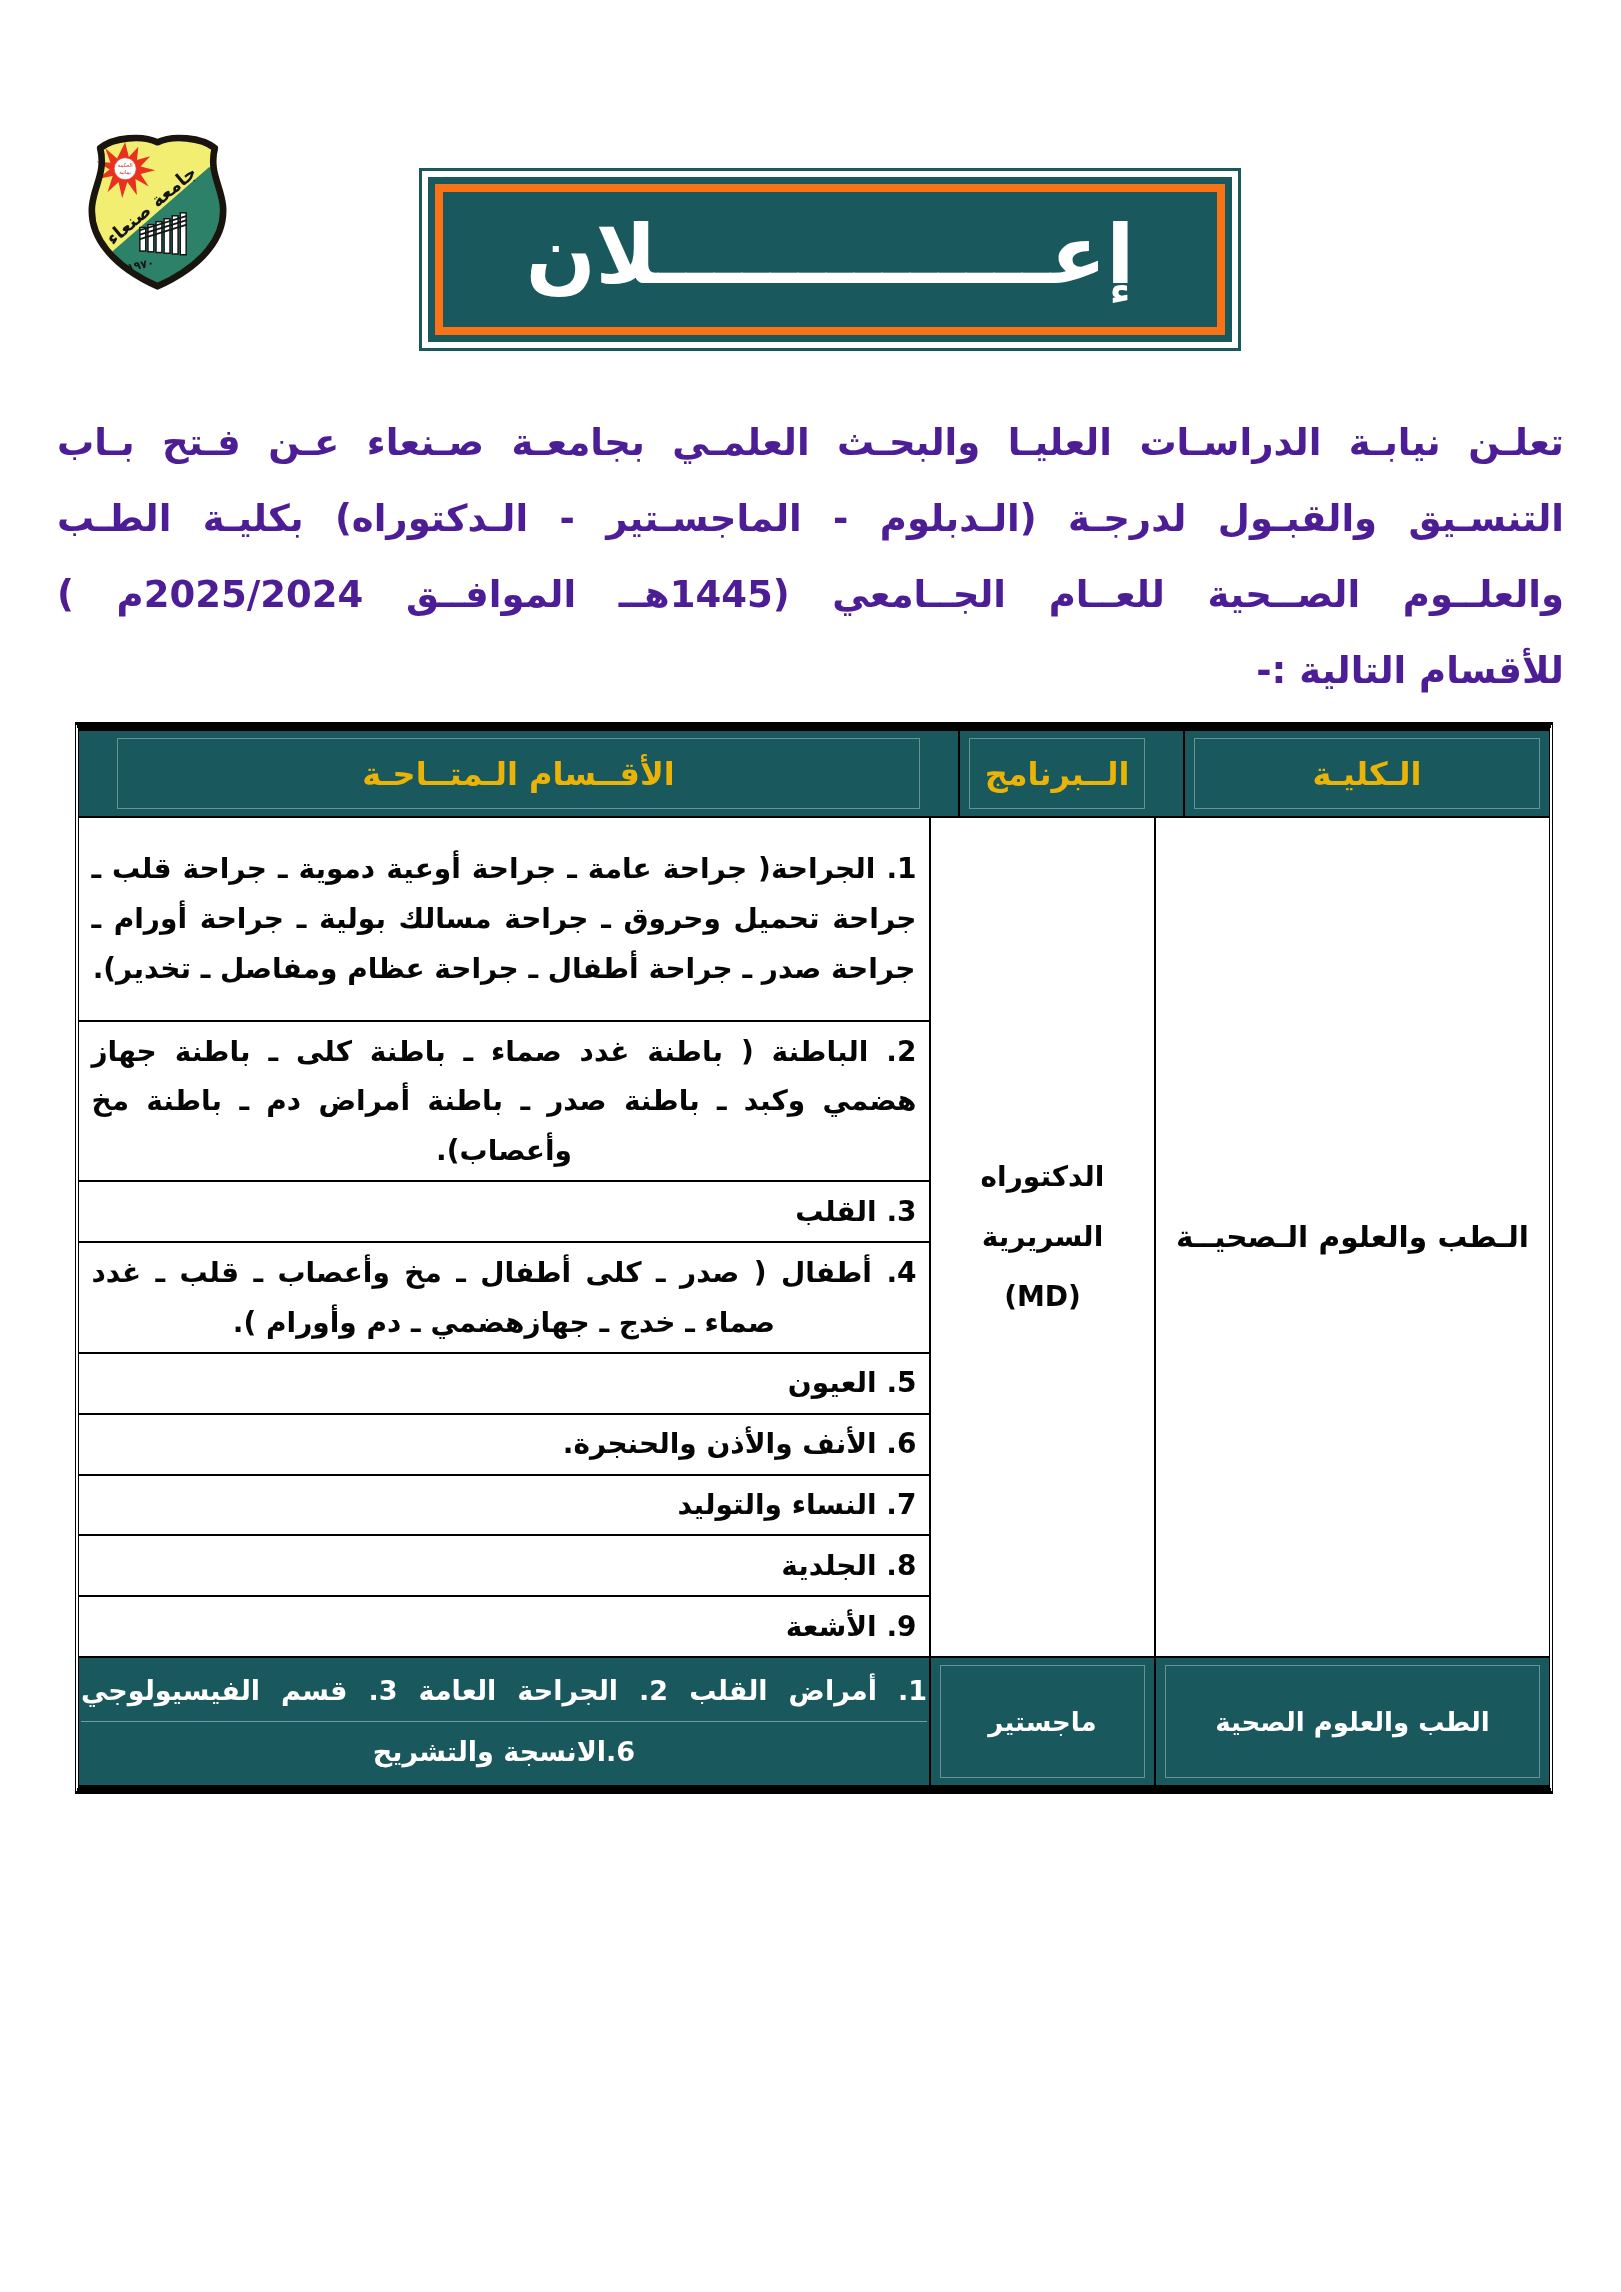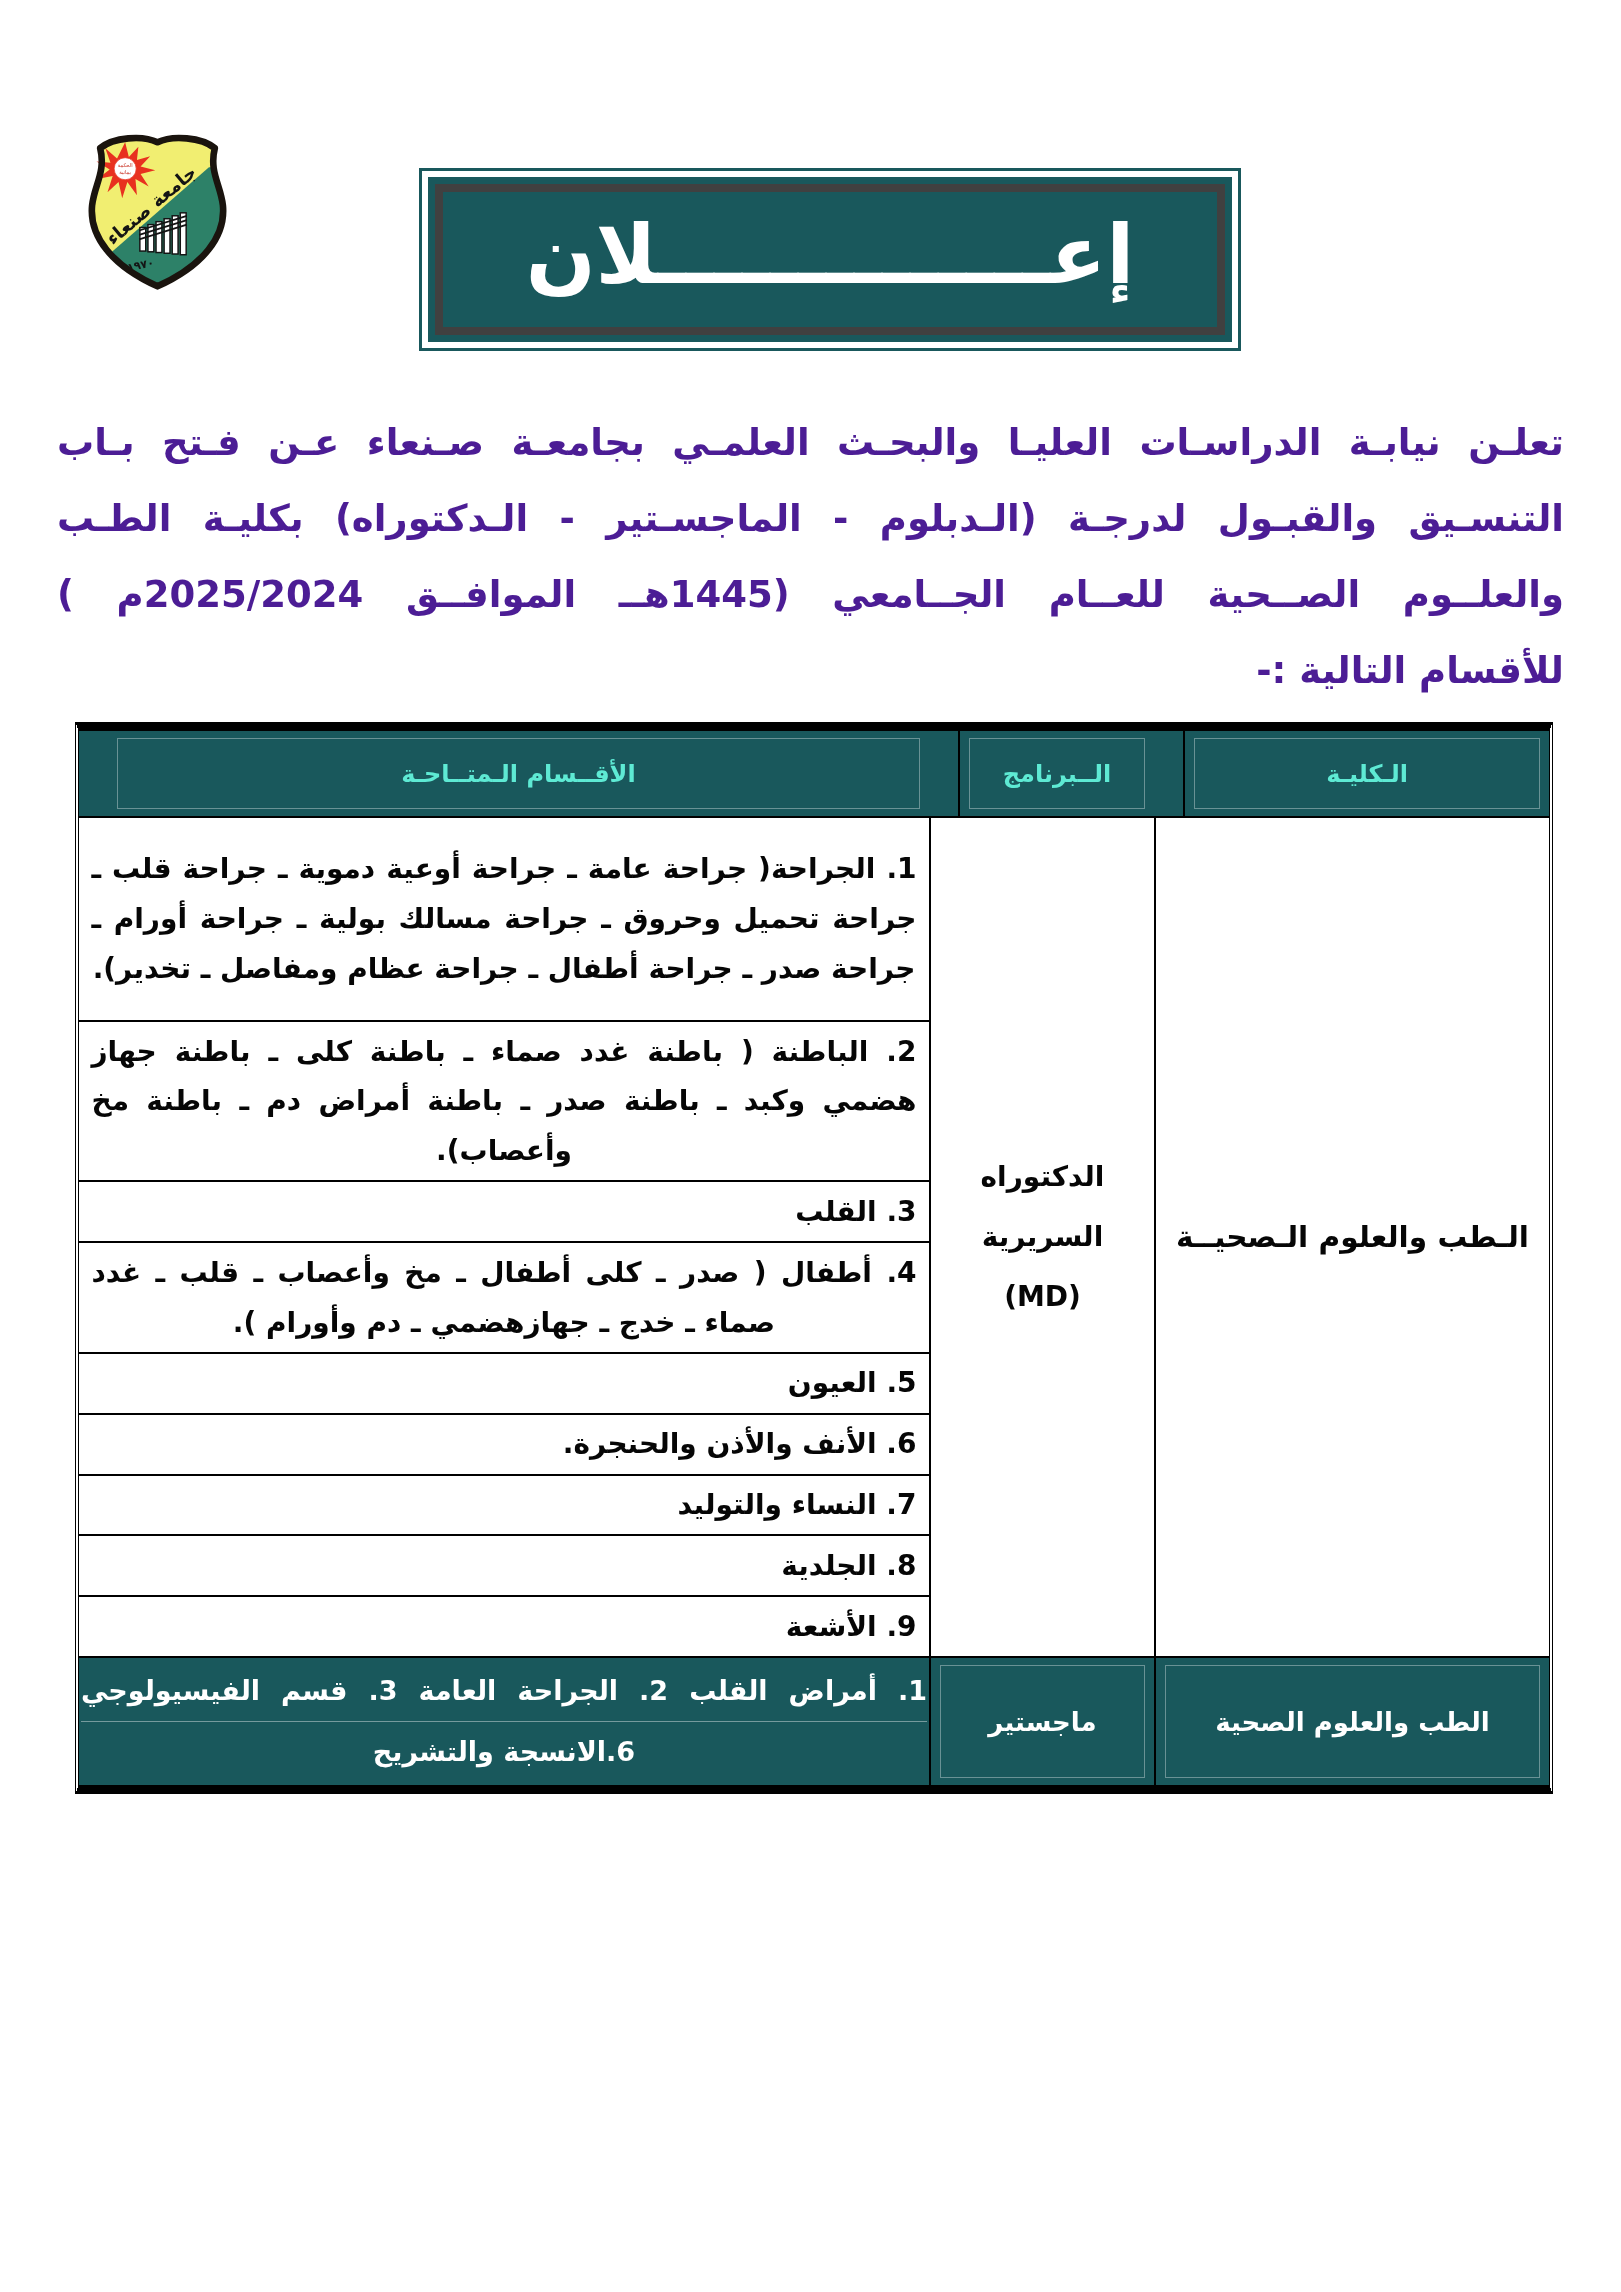--- a/index.html
+++ b/index.html
@@ -15,21 +15,21 @@
 
   
   .logo-wrap { position: absolute; left: 84px; top: 133px; width: 147px; height: 181px; }
   .logo-wrap svg { width: 100%; height: 100%; }
 
   
   .banner-outer {
     position: absolute; left: 419px; top: 168px; width: 822px; height: 183px;
     border: 3.6px solid #19585C; padding: 6.3px; background: #ffffff;
   }
-  .banner-mid { width: 100%; height: 100%; border: 7.2px solid #19585C; padding: 8px; background: #404040; }
+  .banner-mid { width: 100%; height: 100%; border: 7.2px solid #19585C; padding: 8px; background: #f97316; }
   .banner-inner {
     width: 100%; height: 100%; background: #19585C;
     display: flex; align-items: center; justify-content: center;
   }
   .banner-title {
     color: #ffffff; font-size: 82px; font-weight: bold;
     line-height: 1; white-space: nowrap; transform: translateY(-5.4px);
   }
 
   
@@ -47,21 +47,21 @@
     border-top: 9px solid #000; border-bottom: 9px solid #000;
     border-left: 4.5px double #000; border-right: 4.5px double #000;
     color: #060606;
   }
   .grid3 { display: grid; grid-template-columns: 395px 225px 1fr; }
   .sep-l { border-left: 2.7px solid #000; }
 
   .tbl-header { background: #19585C; border-bottom: 2.7px solid #000; min-height: 87px; }
   .th {
     position: relative; display: flex; align-items: center; justify-content: center;
-    color: #5eead4; font-size: 24px; font-weight: bold; padding: 9px; margin-left: 29px;
+    color: #eab308; font-size: 32px; font-weight: bold; padding: 9px; margin-left: 29px;
   }
   .inner-frame {
     position: absolute; top: 7.2px; bottom: 7.2px; left: 9px; right: 9px;
     border: 0.9px solid rgba(255,255,255,0.35); pointer-events: none;
   }
 
   .b-college { display: flex; align-items: center; justify-content: center;
     font-size: 29.6px; font-weight: bold; text-align: center; padding: 9px; }
   .b-program { display: flex; flex-direction: column; align-items: center; justify-content: center;
     font-size: 28px; font-weight: bold; line-height: 2.15; text-align: center; padding: 20px; }

